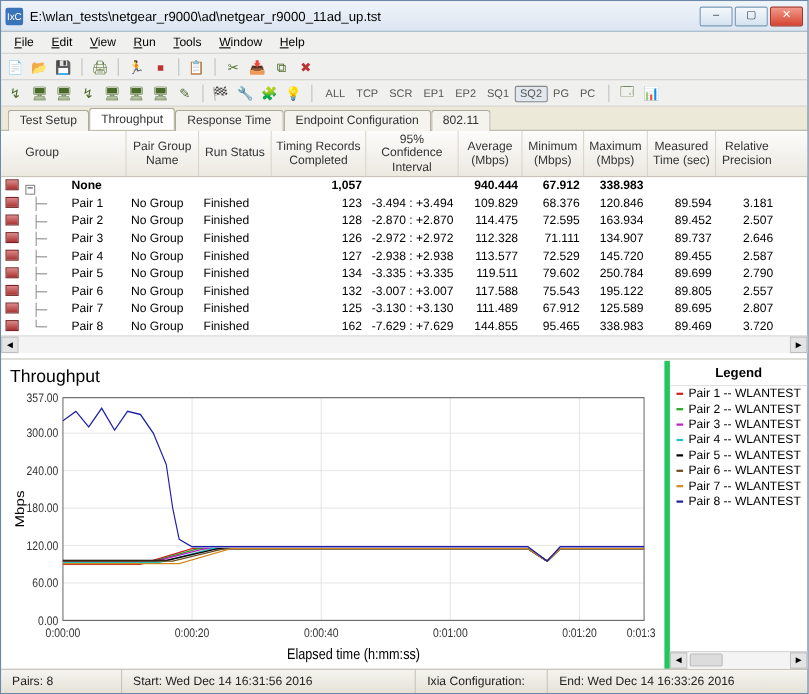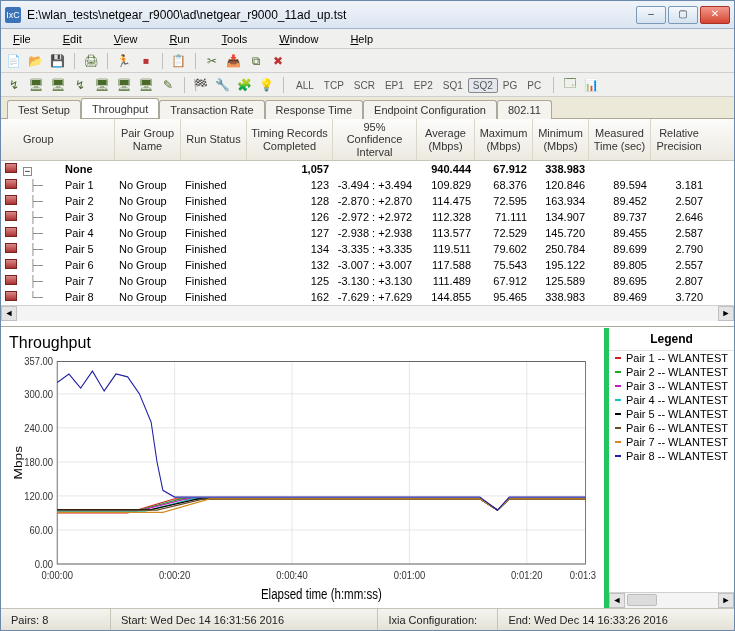--- a/index.html
+++ b/index.html
@@ -52,21 +52,21 @@
   }
   .winbtn.close { background: linear-gradient(#f29a8d,#d64531); color:#fff; border-color:#a83324;}
   
   .menubar {
     height: 20px;
     background: #f0f0ee;
     border-bottom: 1px solid #cfcfcf;
     display: flex;
     align-items: center;
     padding: 0 4px;
-    gap: 16px;
+    gap: 0;
   }
   .menuitem {
     padding: 2px 8px;
     color: #000;
   }
   .menuitem u { text-decoration: underline; }
   
   .toolbar {
     height: 24px;
     background: #f0f0ee;
@@ -339,41 +339,40 @@
   <span class="tbsep"></span>
   <span class="tbicon">🗔</span>
   <span class="tbicon">📊</span>
 </div>
 
 <span class="cursor-arrow">↖</span>
 
 <div class="tabs" id="tabs">
     <div class="tab">Test Setup</div>
     <div class="tab active">Throughput</div>
-    <div class="tab">Transaction Rate</div>
     <div class="tab">Response Time</div>
     <div class="tab">Endpoint Configuration</div>
     <div class="tab">802.11</div>
   </div>
 
 <div class="tablewrap">
   <div class="theadrow">
     <div class="th group">Group</div>
     <div class="th pair">Pair Group
 Name</div>
     <div class="th run">Run Status</div>
     <div class="th timing">Timing Records
 Completed</div>
     <div class="th conf">95% Confidence
 Interval</div>
     <div class="th avg">Average
 (Mbps)</div>
+    <div class="th min">Minimum
+(Mbps)</div>
     <div class="th max">Maximum
-(Mbps)</div>
-    <div class="th min">Minimum
 (Mbps)</div>
     <div class="th meas">Measured
 Time (sec)</div>
     <div class="th relp">Relative
 Precision</div>
   </div>
   <div class="tbody" id="tbody">
       <div class="trow total">
         <span class="td ico"><span class="rowicon"></span></span>
         <span class="td tree"><span class="minus-box">−</span></span>

